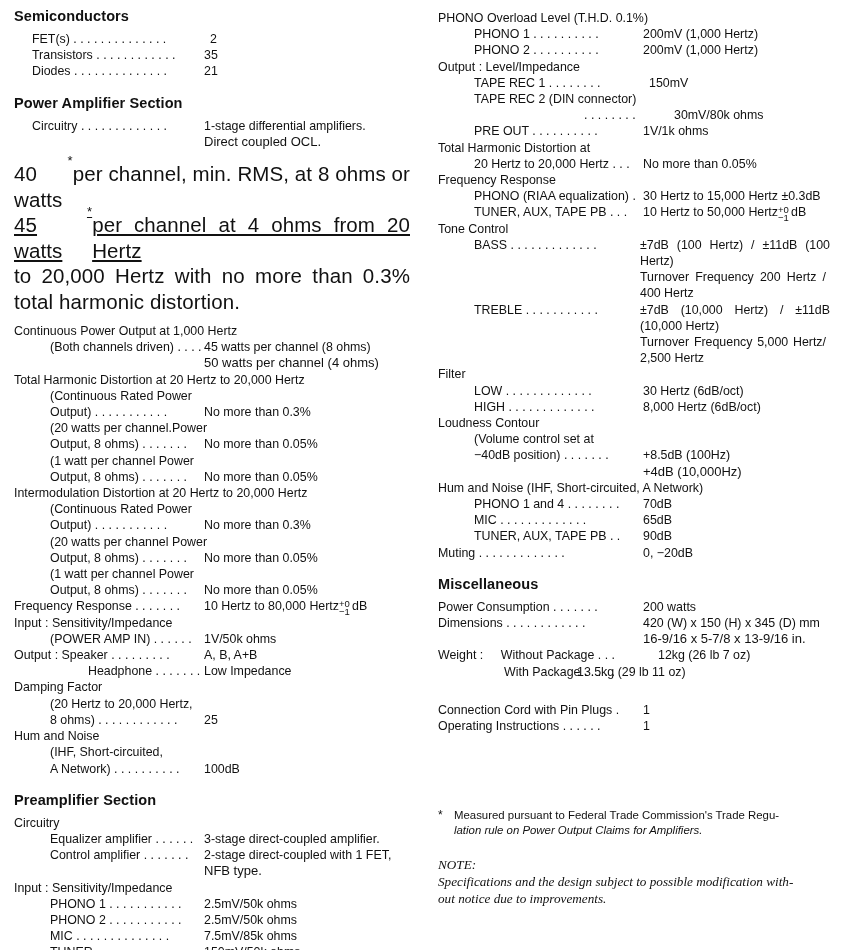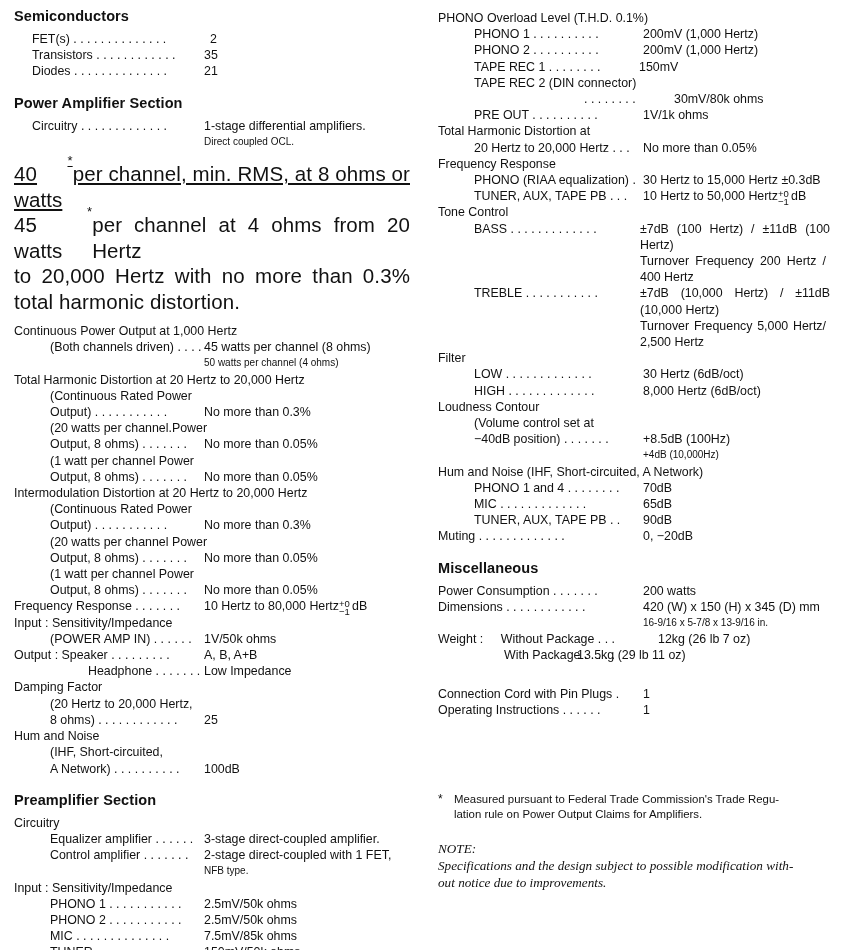--- a/index.html
+++ b/index.html
@@ -45,21 +45,21 @@
     font-size: 12.4px;
     line-height: 16.2px;
     white-space: nowrap;
   }
   .ind1 { padding-left: 18px; }
   .ind2 { padding-left: 36px; }
   .ind3 { padding-left: 54px; }
   .ind4 { padding-left: 74px; }
 
   
-  .valline { font-size: 10px; line-height: 16.2px; white-space: nowrap; }
+  .valline { font-size: 13px; line-height: 16.2px; white-space: nowrap; }
 
   
   .callout {
     font-size: 20.5px;
     line-height: 25.5px;
     text-align: justify;
     margin: 11px 0 9px 0;
     width: 396px;
     font-weight: 400;
     letter-spacing: 0.1px;
@@ -116,21 +116,21 @@
     margin-top: 4px;
   }
   .footnote .star {
     flex: 0 0 16px;
     font-size: 12px;
   }
   .footnote .ftext {
     flex: 1 1 auto;
     text-align: justify;
   }
-  .footnote .ftext .l2 { text-align: left; }
+  .footnote .ftext .l2 { text-align: left; font-style: italic; }
 
   .note-block {
     font-family: "Liberation Serif", serif;
     font-style: italic;
     font-size: 13.2px;
     line-height: 17px;
     margin-top: 18px;
   }
   .note-block .nlabel { }
   .note-block .ntext { text-align: justify; width: 392px; }
@@ -170,26 +170,26 @@
     <div class="spacer-sm"></div>
 
     <div class="rowfix ind1">
       <span class="lbl">Circuitry</span>
       <span> . . . . . . . . . . . . .</span>
       <span class="val">1-stage    differential    amplifiers.</span>
     </div>
     <div class="valline" style="padding-left:190px">Direct coupled OCL.</div>
 
     <div class="callout">
-      <div style="display:flex;justify-content:space-between;text-decoration:underline;">
+      <div style="display:flex;justify-content:space-between;">
         <span>40 watts</span>
           <sup>*</sup>
           <span style="flex:0 0 auto;">per channel, min. RMS, at 8 ohms or</span>
       </div>
-      <div style="display:flex;justify-content:space-between;">
+      <div style="display:flex;justify-content:space-between;text-decoration:underline;">
         <span>45 watts</span>
           <sup>*</sup>
           <span>per channel at 4 ohms from 20  Hertz</span>
       </div>
       <div style="text-align:justify;text-align-last:justify;">to 20,000 Hertz with no more than 0.3%</div>
       <div class="lastline">total harmonic distortion.</div>
     </div>
 
     <div class="plain">Continuous Power Output at 1,000 Hertz</div>
     <div class="rowfix ind2">
@@ -330,24 +330,25 @@
       <span class="lbl">PHONO 1</span>
       <span> . . . . . . . . . .</span>
       <span class="val" style="left:205px">200mV (1,000 Hertz)</span>
     </div>
     <div class="rowfix ind2">
       <span class="lbl">PHONO 2</span>
       <span> . . . . . . . . . .</span>
       <span class="val" style="left:205px">200mV (1,000 Hertz)</span>
     </div>
 
+    <div class="plain">Output : Level/Impedance</div>
     <div class="rowfix ind2">
       <span class="lbl">TAPE REC 1</span>
       <span> . . . . . . . .</span>
-      <span class="val" style="left:201px">150mV</span>
+      <span class="val" style="left:211px">150mV</span>
     </div>
     <div class="plain ind2">TAPE REC 2 (DIN connector)</div>
     <div class="rowfix">
       <span class="lbl" style="padding-left:146px"> . . . . . . . .</span>
       <span class="val" style="left:236px">30mV/80k ohms</span>
     </div>
     <div class="rowfix ind2">
       <span class="lbl">PRE OUT</span>
       <span> . . . . . . . . . .</span>
       <span class="val" style="left:205px">1V/1k ohms</span>

